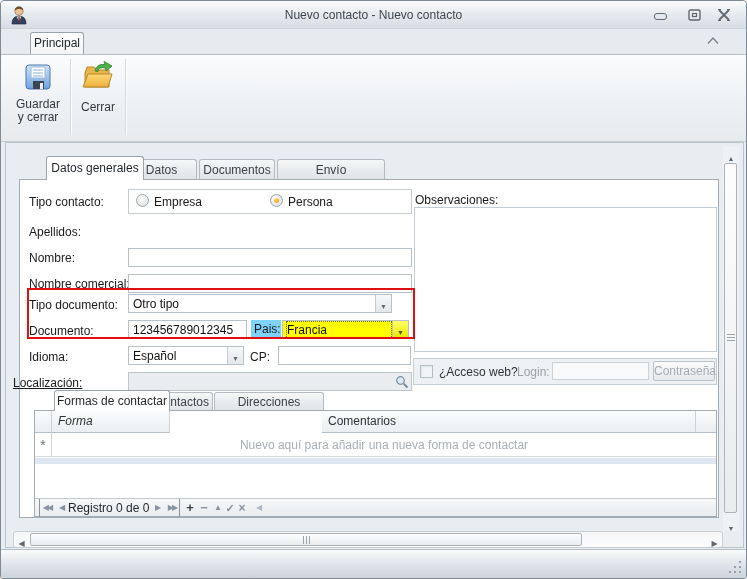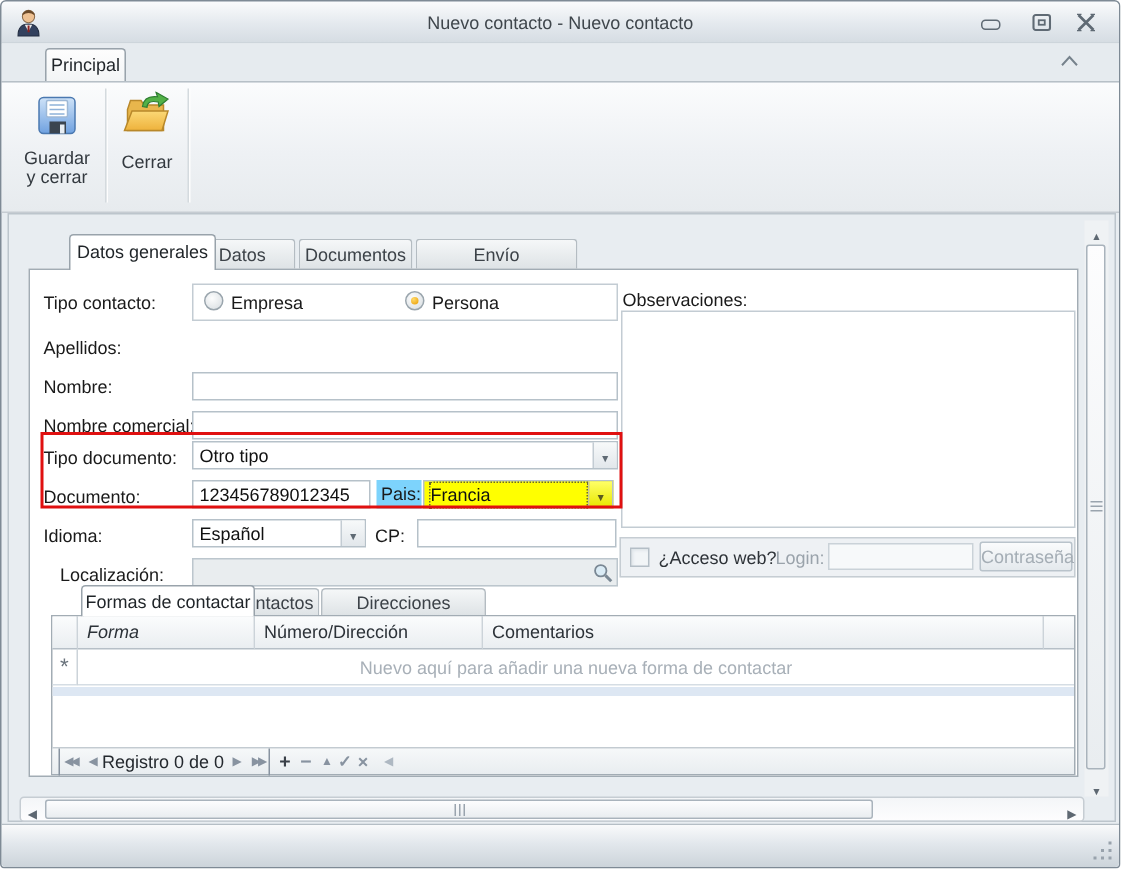--- a/index.html
+++ b/index.html
@@ -135,21 +135,21 @@
 
   <div class="lbl" style="left:28px;top:224px;">Apellidos:</div>
 
   <div class="lbl" style="left:28px;top:250px;">Nombre:</div>
   <input class="txt-input" style="left: 127px; top: 247px; width: 284px;" value="">
 
   <div class="lbl" style="left:28px;top:276px;">Nombre comercial:</div>
   <input class="txt-input" style="left: 127px; top: 273px; width: 284px;" value="">
 
   <div class="lbl" style="left:28px;top:297px;">Tipo documento:</div>
-  <div class="combo" style="left:127px;top:293px;width:284px;">
+  <div class="combo" style="left:127px;top:293px;width:264px;">
     <span class="combo-text">Otro tipo</span>
     <div class="combo-btn">
       <span>▼</span>
     </div>
   </div>
 
   <div class="lbl" style="left:28px;top:323px;">Documento:</div>
   <input class="txt-input" style="left: 127px; top: 319px; width: 119px;" value="123456789012345">
 
   <div class="lbl" style="left:250px;top:319px;width:30px;height:19px;line-height:19px;background:#7dd3fc;padding-left:3px;">Pais:</div>
@@ -165,21 +165,21 @@
   <div class="lbl" style="left:28px;top:349px;">Idioma:</div>
   <div class="combo" style="left:127px;top:345px;width:116px;">
     <span class="combo-text">Español</span>
     <div class="combo-btn">
       <span>▼</span>
     </div>
   </div>
   <div class="lbl" style="left:249px;top:349px;">CP:</div>
   <input class="txt-input" style="left: 277px; top: 345px; width: 133px;" value="">
 
-  <div class="lbl" style="left:39px;top:375px;">Localización:</div>
+  <div class="lbl" style="left:12px;top:375px;text-decoration:underline;">Localización:</div>
   <div class="abs" style="left:127px;top:371px;width:284px;height:19px;border:1px solid #bcc6cd;background:#e9edef;">
     <svg width="14" height="14" viewBox="0 0 14 14" style="position:absolute;right:2px;top:2px;">
       <circle cx="5.5" cy="5.5" r="3.8" fill="#d6eaf6" fill-opacity="0.8" stroke="#7a8894" stroke-width="1.2"></circle>
       <line x1="8.6" y1="8.6" x2="12.5" y2="12.5" stroke="#7a8894" stroke-width="2"></line>
     </svg>
   </div>
 
   <div class="lbl" style="left:414px;top:192px;">Observaciones:</div>
   <textarea class="abs" style="left: 413px; top: 206px; width: 303px; height: 145px; border: 1px solid rgb(195, 204, 211); resize: none; outline: none; font-size: 12px;"></textarea>
 
@@ -201,23 +201,20 @@
   </div>
   <div class="tab" style="left:213px;top:391px;width:110px;height:19px;line-height:18px;">
     <span>Direcciones postales</span>
   </div>
 
   <div class="abs" style="left:33px;top:409px;width:683px;height:107px;background:#fff;border:1px solid #a2acb4;z-index:2;">
 
     <div class="hdr-cell" style="left:0;width:17px;padding-left:0;"></div>
     <div class="hdr-cell" style="left:17px;width:118px;font-style:italic;">
       <span>Forma</span>
-    </div>
-    <div class="hdr-cell" style="left:135px;width:152px;">
-      <span>Número/Dirección</span>
     </div>
     <div class="hdr-cell" style="left:287px;width:374px;">
       <span>Comentarios</span>
     </div>
     <div class="hdr-cell" style="left:661px;width:20px;border-right:none;"></div>
 
     <div class="abs" style="left:0;top:22px;width:17px;height:24px;border-right:1px solid #ccd3d9;border-bottom:1px solid #d5dde4;
                 text-align:center;line-height:24px;font-size:15px;color:#6a737c;">
       <span>*</span>
     </div>

